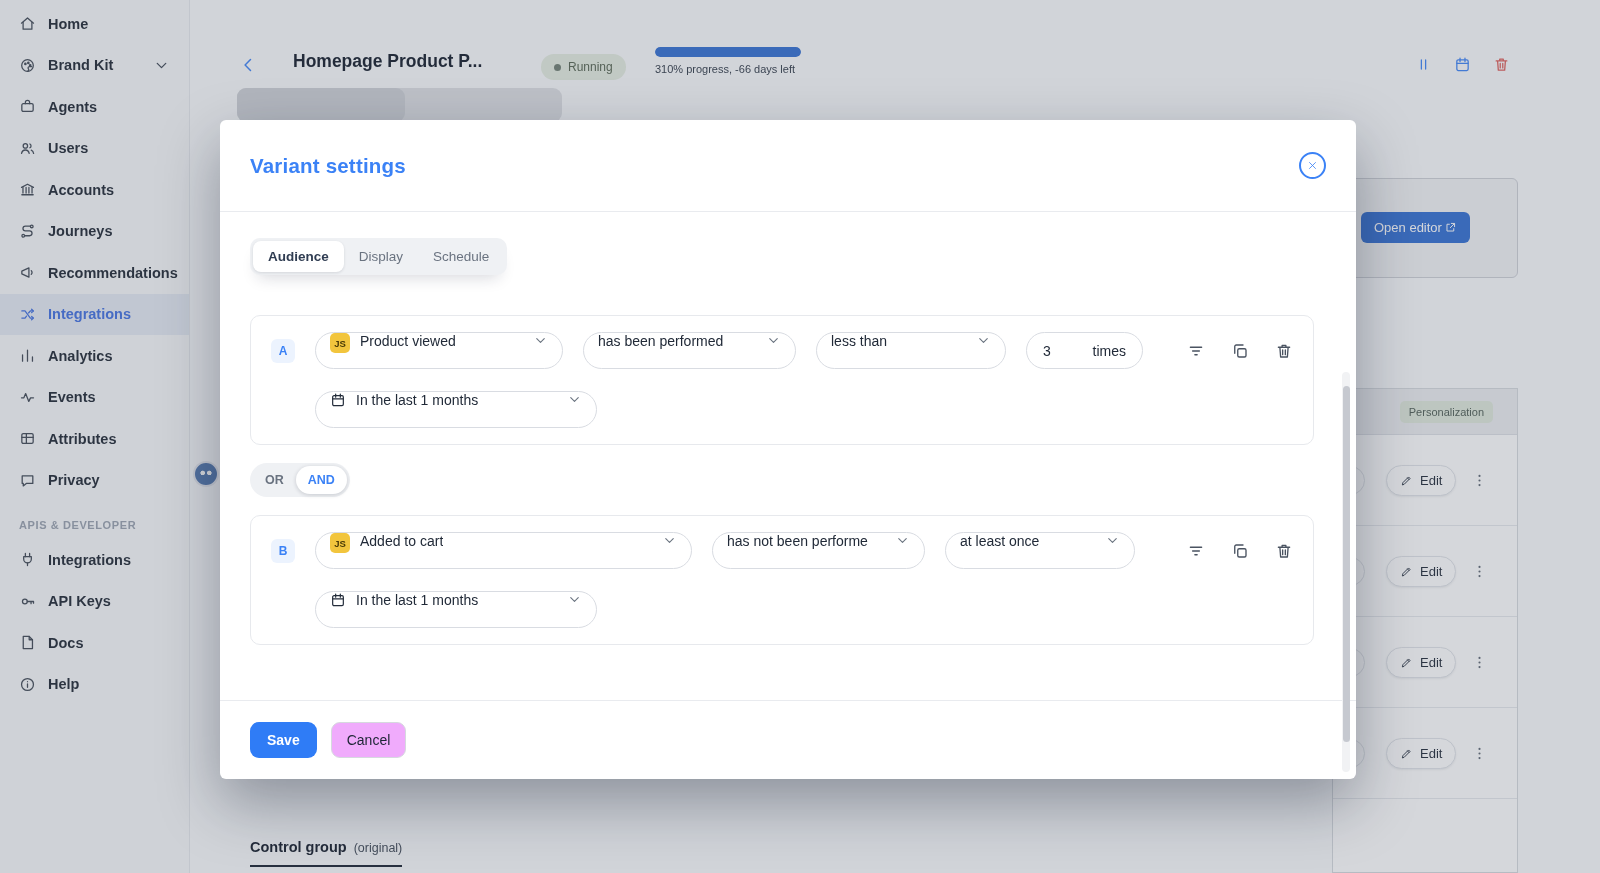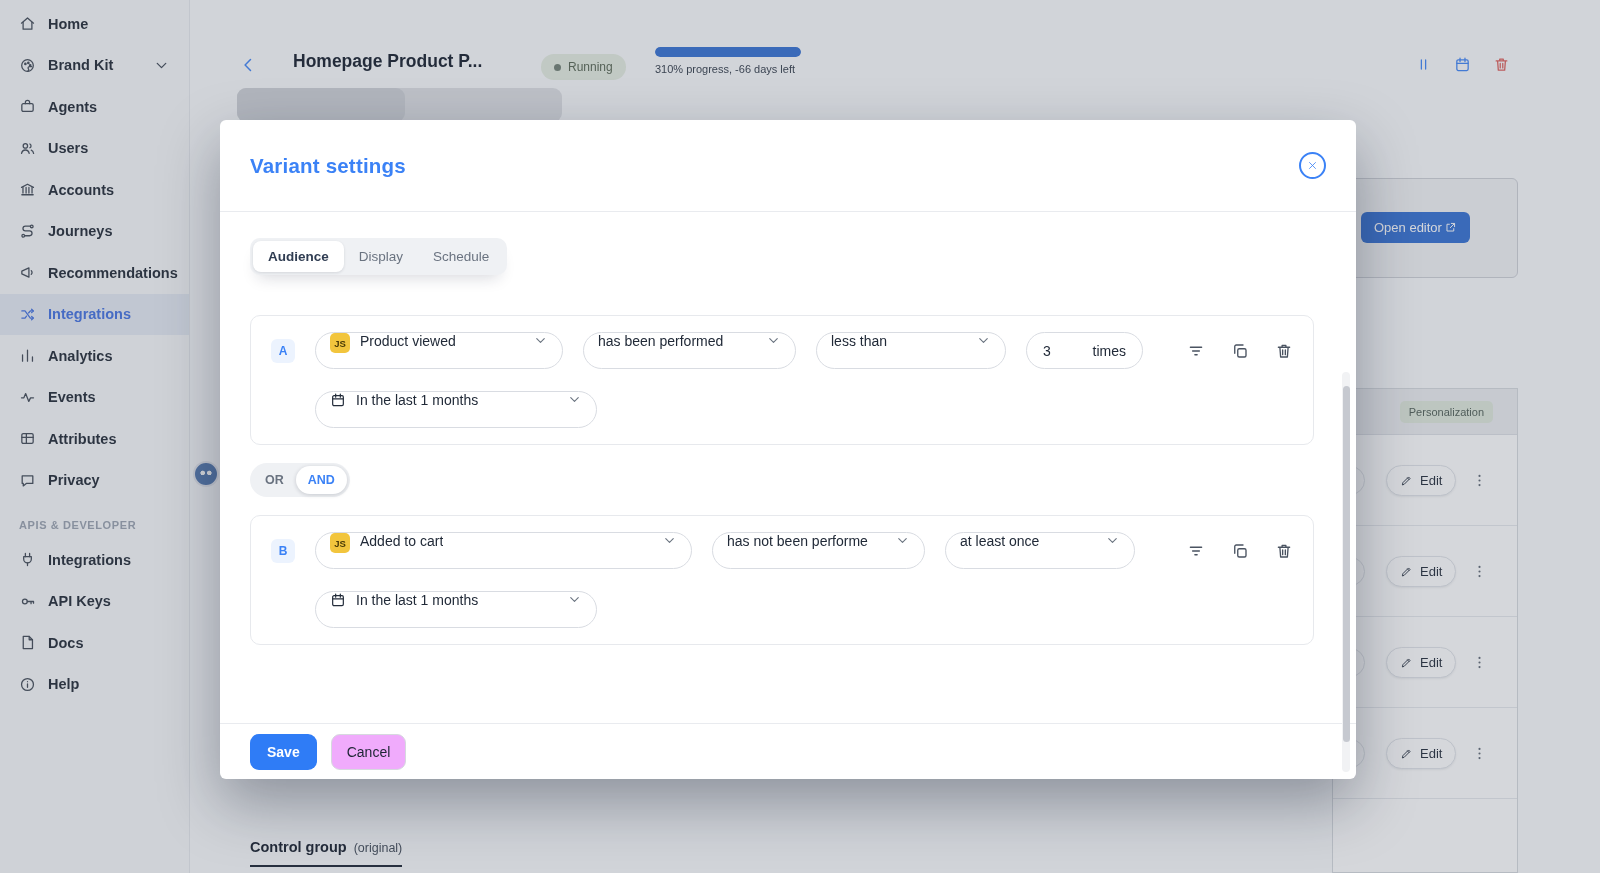--- a/index.html
+++ b/index.html
@@ -81,21 +81,21 @@
   .count-pill{width:117px;height:37px;border:1px solid #d9dce2;border-radius:19px;display:flex;align-items:center;justify-content:space-between;padding:0 16px;font-size:14px;color:#212a38;flex:none}
   .row-actions{margin-left:auto;display:flex;gap:26px;align-items:center}
   .row-actions button{width:18px;height:18px;color:#4a5361}
   .row-actions .icon{width:18px;height:18px}
   .op-row{margin:18px 0}
   .or-and{display:inline-flex;background:#eff1f4;border-radius:19px;padding:3px;align-items:center}
   .op{padding:7px 12px;font-size:12.5px;font-weight:700;color:#6a7380;border-radius:16px}
   .op.active{background:#fff;color:var(--accent-blue,#3b82f6);box-shadow:0 1px 4px rgba(16,24,40,.18)}
   .scroll-track{position:absolute;right:6px;top:160px;width:8px;height:400px;border-radius:4px;background:#f1f2f4}
   .scroll-thumb{position:absolute;left:.5px;top:14px;width:7px;height:356px;border-radius:4px;background:#c6c9d0}
-  .modal-footer{height:56px;border-top:1px solid #e9ebef;display:flex;align-items:center;gap:14px;padding:1px 30px;flex:none}
+  .modal-footer{height:79px;border-top:1px solid #e9ebef;display:flex;align-items:center;gap:14px;padding:1px 30px;flex:none}
   .save{background:var(--save-blue,#2f7cf6);color:#fff;border-radius:9px;padding:10px 17px;font-size:14px;font-weight:600}
   .cancel{background:#f0abfc;border:1px solid #d6d9df;border-radius:9px;padding:9px 15px;font-size:14px;color:#1c2534;font-weight:500}
 </style>
 </head>
 <body>
 
 <div class="app">
 
   <aside class="sidebar">
     <div class="side-item">

